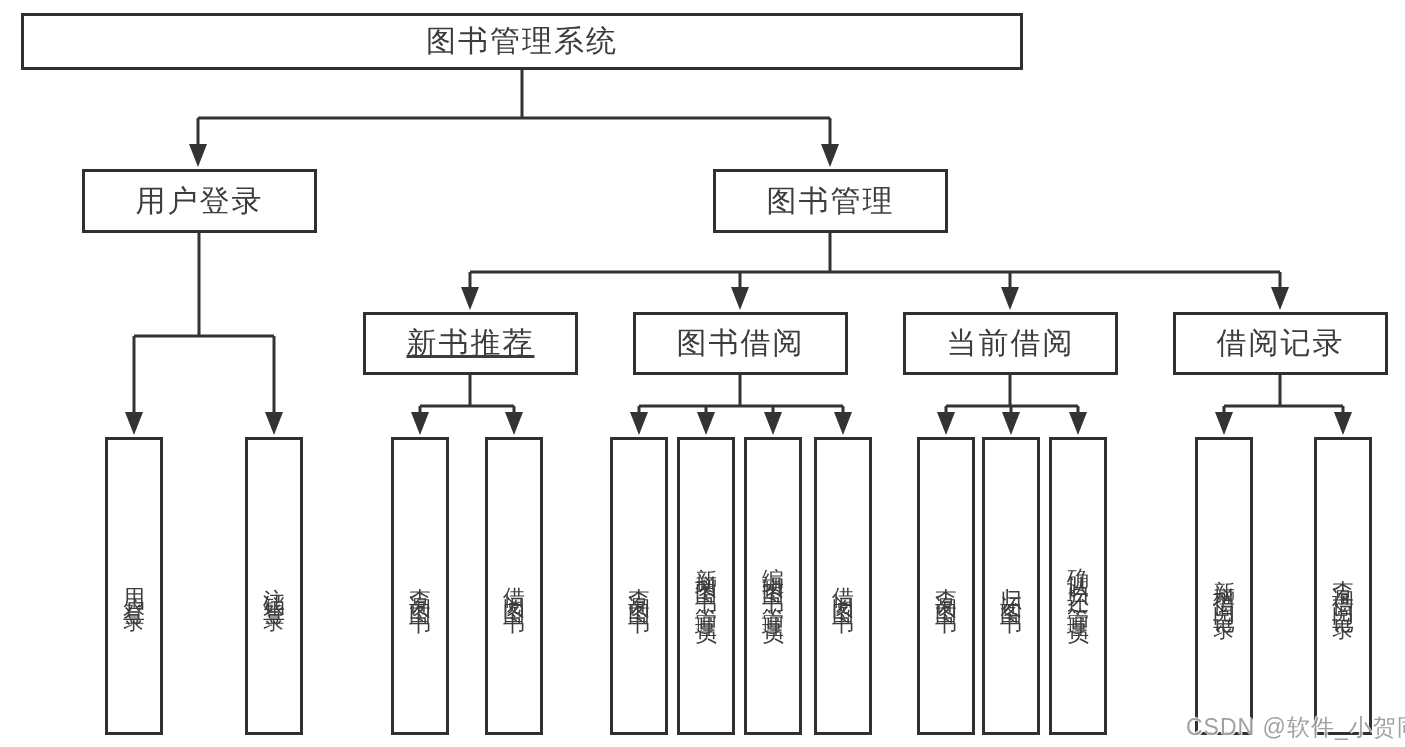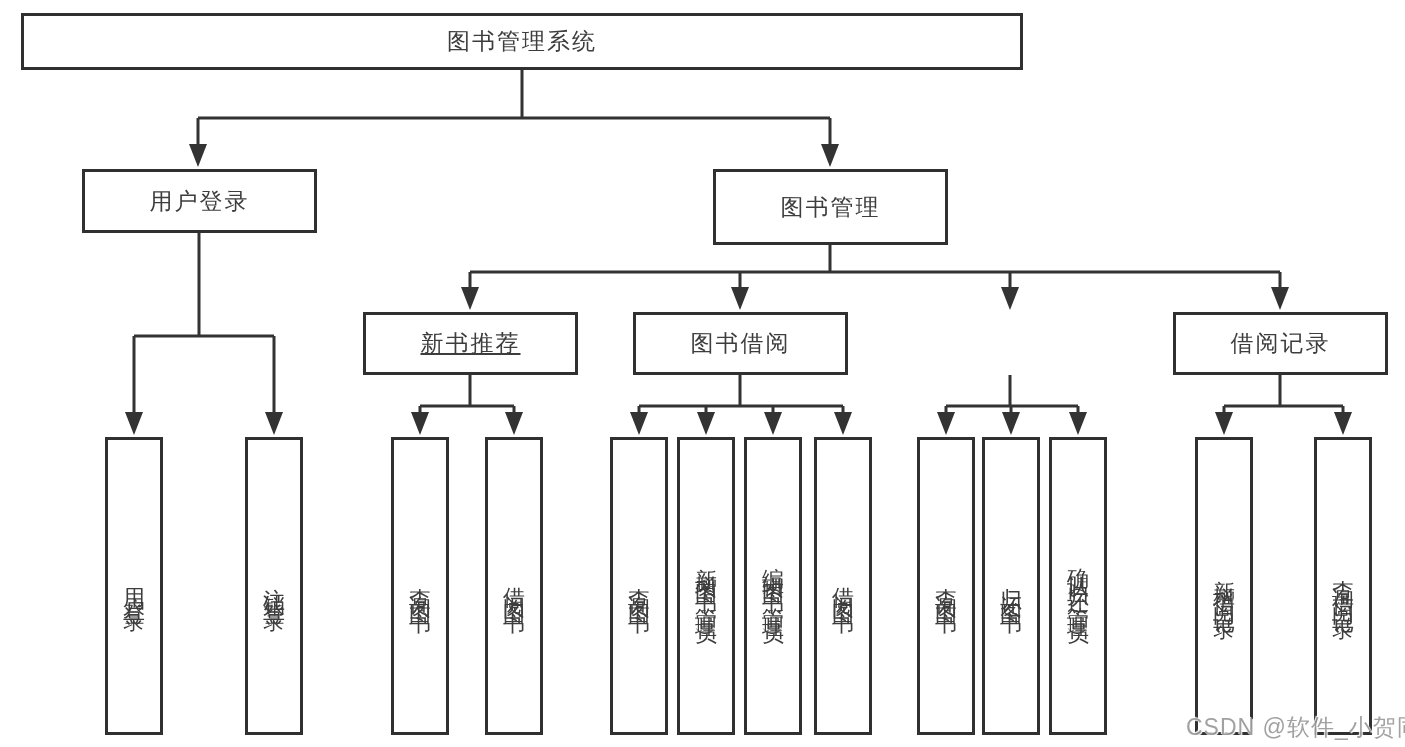--- a/index.html
+++ b/index.html
@@ -18,21 +18,21 @@
     z-index: 0;
   }
   .node {
     position: absolute;
     box-sizing: border-box;
     border: 3px solid #303030;
     background: #ffffff;
     display: flex;
     align-items: center;
     justify-content: center;
-    font-size: 23px;
+    font-size: 30px;
     color: #3d3d3d;
     letter-spacing: 2px;
     z-index: 1;
     white-space: nowrap;
   }
   .leaf {
     writing-mode: vertical-rl;
     text-orientation: mixed;
     font-size: 22px;
     letter-spacing: 8px;
@@ -95,24 +95,25 @@
       <polygon points="1002,412 1020,412 1011,435"></polygon>
       <polygon points="1069,412 1087,412 1078,435"></polygon>
       <polygon points="1215,412 1233,412 1224,435"></polygon>
       <polygon points="1334,412 1352,412 1343,435"></polygon>
     </g>
   </svg>
 
   <div class="node" style="left:21px; top:13px; width:1002px; height:57px;">图书管理系统</div>
 
   <div class="node" style="left:82px; top:169px; width:235px; height:64px;">用户登录</div>
-  <div class="node" style="left:713px; top:169px; width:235px; height:76px;">图书管理</div>
+  <div class="node" style="left:713px; top:169px; width:235px; height:64px;">图书管理</div>
 
   <div class="node" style="left:363px; top:312px; width:215px; height:63px;text-decoration:underline;">新书推荐</div>
   <div class="node" style="left:633px; top:312px; width:215px; height:63px;text-align:right;">图书借阅</div>
+  <div class="node" style="left:903px; top:312px; width:215px; height:63px;">当前借阅</div>
   <div class="node" style="left:1173px; top:312px; width:215px; height:63px;">借阅记录</div>
 
   <div class="node leaf" style="left:105px; top:437px; width:58px; height:298px;">用户登录</div>
   <div class="node leaf" style="left:245px; top:437px; width:58px; height:298px;">注销登录</div>
 
   <div class="node leaf" style="left:391px; top:437px; width:58px; height:298px;">查询图书</div>
   <div class="node leaf" style="left:485px; top:437px; width:58px; height:298px;">借阅图书</div>
 
   <div class="node leaf" style="left:610px; top:437px; width:58px; height:298px;">查询图书</div>
   <div class="node leaf" style="left:677px; top:437px; width:58px; height:298px;">新增图书（管理员）</div>

